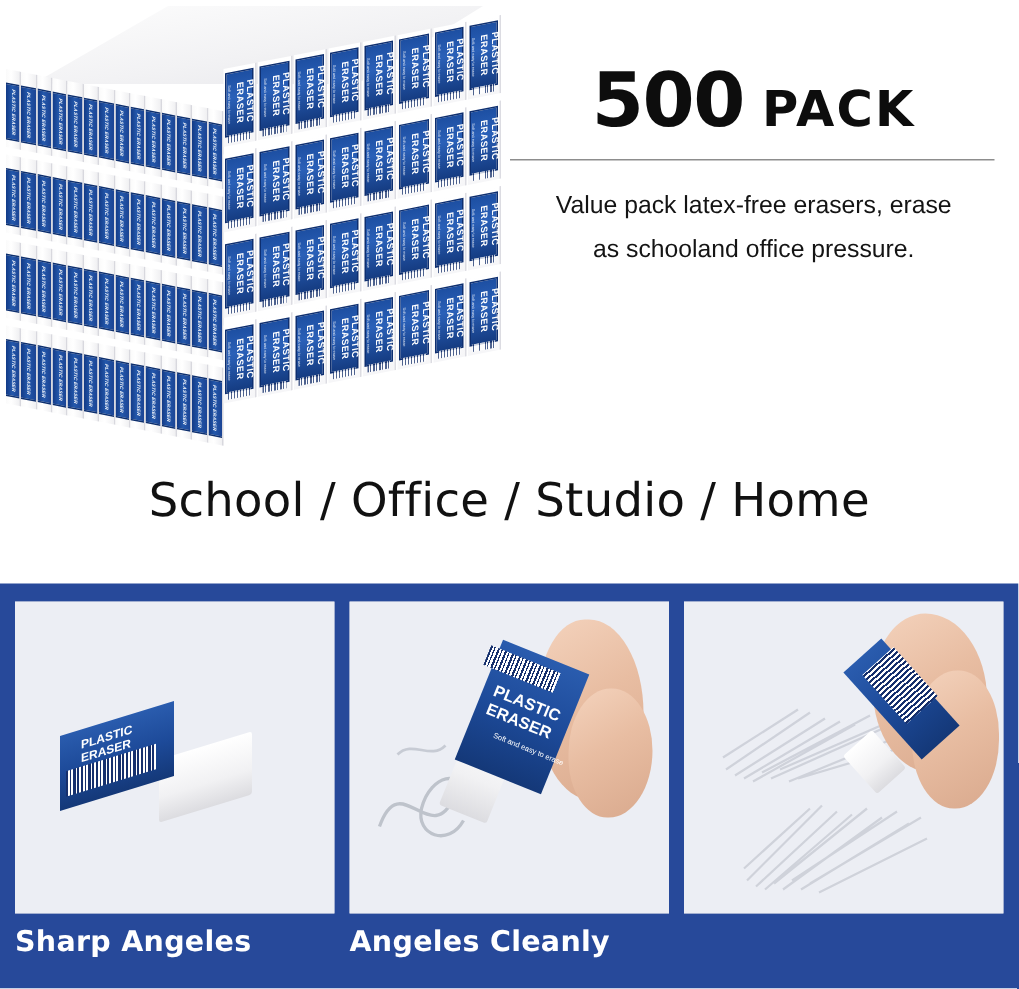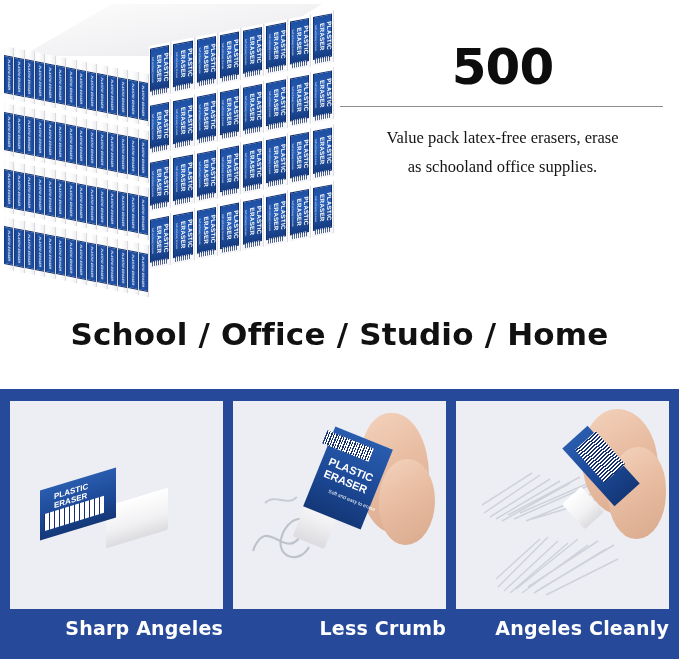--- a/index.html
+++ b/index.html
@@ -103,28 +103,28 @@
     font-size:33px; font-weight:900; color:#0d0d0d;
     letter-spacing:1.5px; line-height:1;
     font-family:"DejaVu Sans", sans-serif;
   }
   #headline-rule{
     margin-top:14px; height:1px; width:323px; background:#8d8d8d;
   }
   #description{
     margin-top:16px; text-align:center;
     font-size:16.5px; line-height:29px; color:#141414;
-    font-family:Liberation Serif, serif;
+    font-family:Liberation Sans, sans-serif;
   }
 
   
   #usage-banner{
     position:absolute; left:0; top:316px; width:679px;
     text-align:center;
-    font-size:31px; font-weight:700; color:#111111;
+    font-size:31px; font-weight:400; color:#111111;
     letter-spacing:.2px;
     font-family:"DejaVu Sans", sans-serif;
   }
 
   
   #feature-section{
     position:absolute; left:0; top:389px; width:679px; height:270px;
     background:#27499A;
   }
   #panels{
@@ -158,21 +158,21 @@
     border-radius:50%;
   }
   .scribble{ position:absolute; opacity:.55; }
 
   
   #captions{
     position:absolute; left:10px; top:222px; width:659px; height:40px;
     display:flex; gap:10px;
   }
   .caption{
-    width:213px; text-align:right;
+    width:213px; text-align:left;
     color:#ffffff; font-size:19px; font-weight:700;
     line-height:34px; letter-spacing:.2px;
     font-family:"DejaVu Sans", sans-serif;
   }
 </style>
 </head>
 <body>
 
 <div id="top-section">
 
@@ -672,25 +672,26 @@
             </div>
             <div class="barcode"></div>
           </div>
         </div>
       </div>
   </div>
 
   <div id="headline-block">
     <div id="pack-line">
       <span id="pack-count">500</span>
+      <span id="pack-word">PACK</span>
     </div>
     <div id="headline-rule"></div>
     <div id="description">
         <div>Value pack latex-free erasers, erase</div>
-        <div>as schooland office supplies.</div>
+        <div>as schooland office pressure.</div>
       </div>
   </div>
 </div>
 
 <div id="usage-banner">School / Office / Studio / Home</div>
 
 <div id="feature-section">
 
   <div id="panels">
 
@@ -742,16 +743,15 @@
         <div class="body-white" style="left:114px;top:90px;width:26px;height:34px;transform:rotate(-42deg);"></div>
         <div class="sleeve-blue" style="left:128px;top:26px;width:34px;height:78px;transform:rotate(-42deg);"></div>
         <div class="bc" style="left:130px;top:34px;width:28px;height:44px;transform:rotate(-42deg);
                     background:repeating-linear-gradient(0deg,#16306d 0 1.4px,#ffffff 1.4px 2.8px);"></div>
       </div>
     </div>
   </div>
 
   <div id="captions">
     <div class="caption">Sharp Angeles</div>
-    <div class="caption">Less Crumb</div>
     <div class="caption">Angeles Cleanly</div>
   </div>
 </div>
 
 </body></html>

